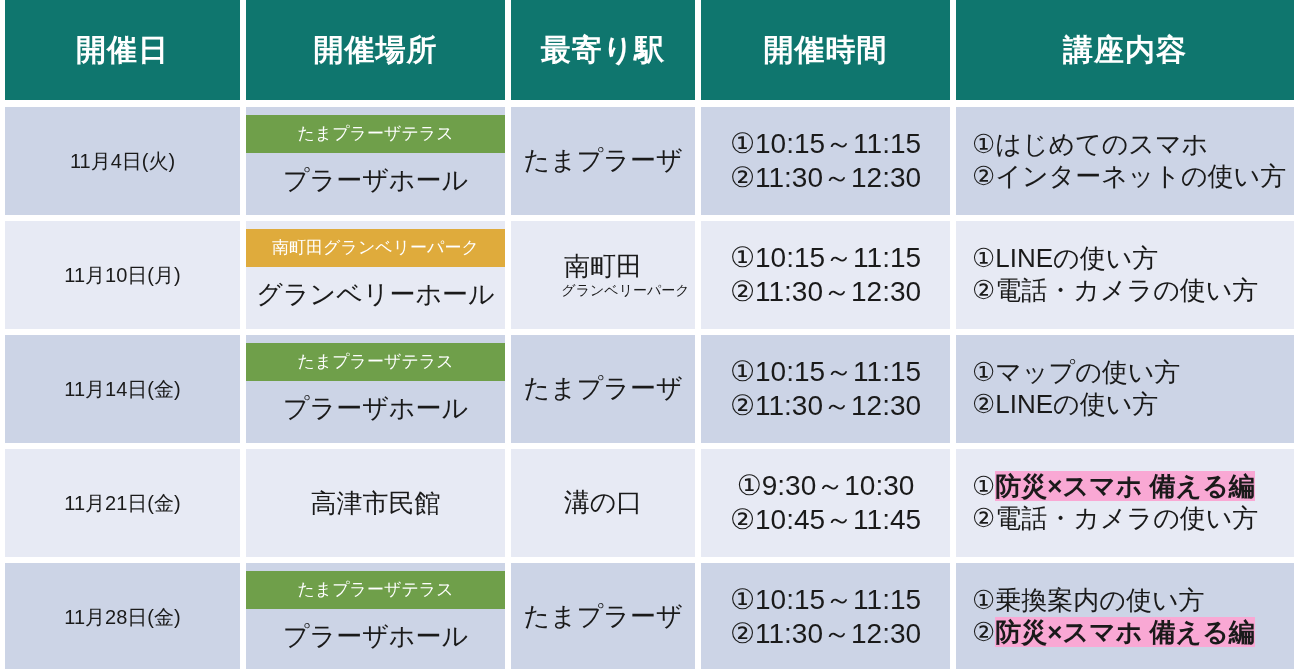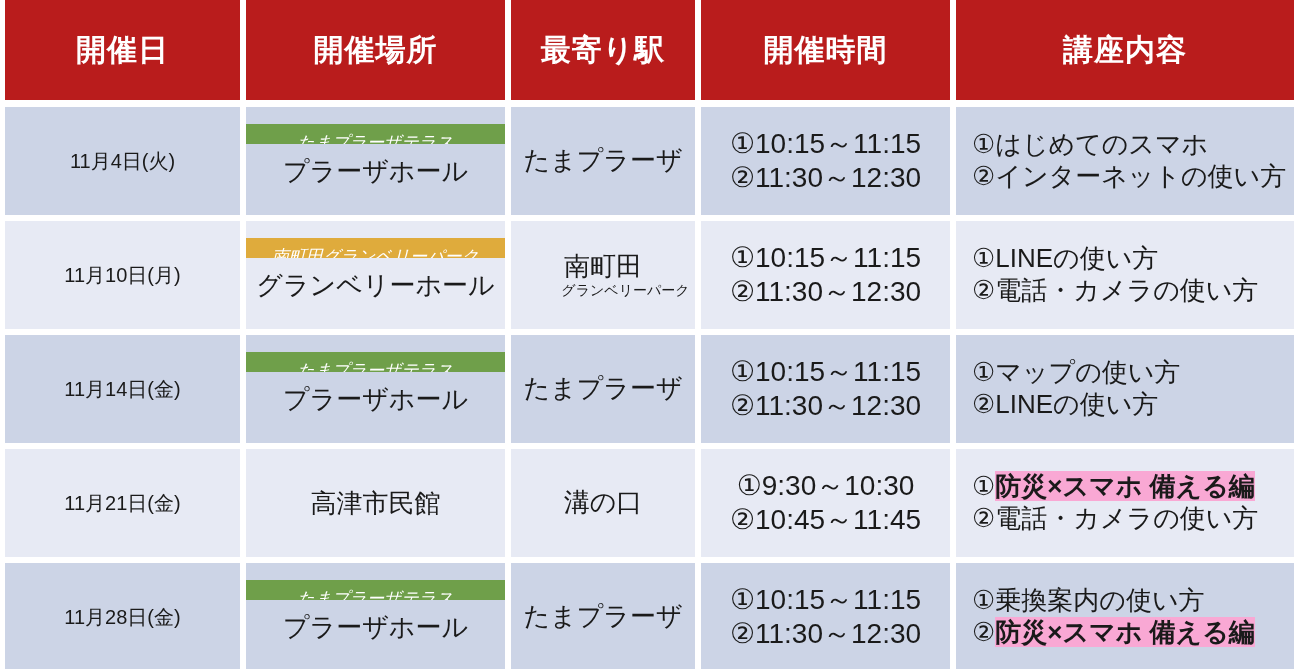--- a/index.html
+++ b/index.html
@@ -19,21 +19,21 @@
   .schedule-table {
     width: 1299px;
     height: 669px;
     border-collapse: separate;
     border-spacing: 0;
     table-layout: fixed;
   }
 
   
   .head-cell {
-    background: #b91c1c;
+    background: #0f766e;
     color: #ffffff;
     font-size: 30px;
     font-weight: bold;
     text-align: center;
     vertical-align: middle;
     height: 98px;
     letter-spacing: 1px;
     border-left: 6px solid #ffffff;
     border-bottom: 7px solid #ffffff;
   }
@@ -67,26 +67,25 @@
     display: flex;
     flex-direction: column;
     justify-content: center;
     align-items: stretch;
     height: 108px;
   }
   .venue-banner {
     color: #ffffff;
     font-size: 17px;
     line-height: 38px;
-    height: 20px;
+    height: 38px;
     text-align: center;
     letter-spacing: 0px;
     white-space: nowrap;
     overflow: hidden;
-    font-style: italic;
   }
   .venue-banner.green { background: #6f9f4a; }
   .venue-banner.gold  { background: #dfab3c; }
   .venue-name {
     font-size: 26px;
     line-height: 54px;
     text-align: center;
     white-space: nowrap;
   }
   .venue-wrap.single {

